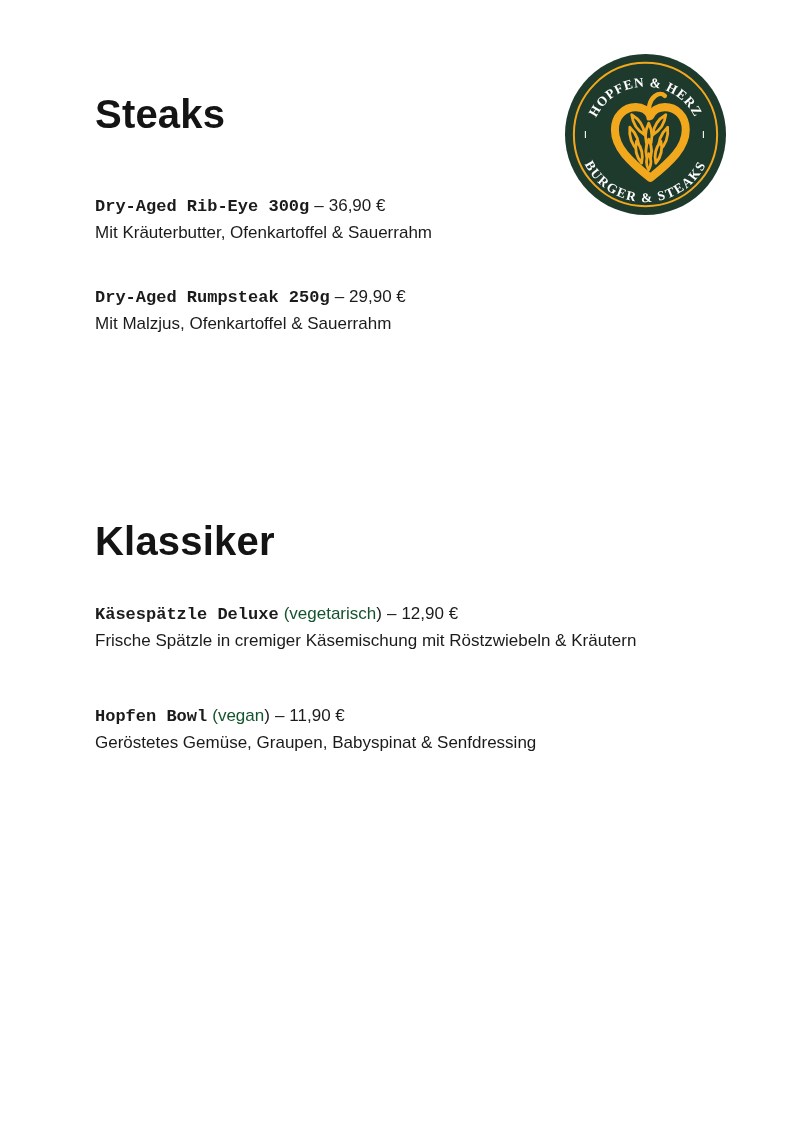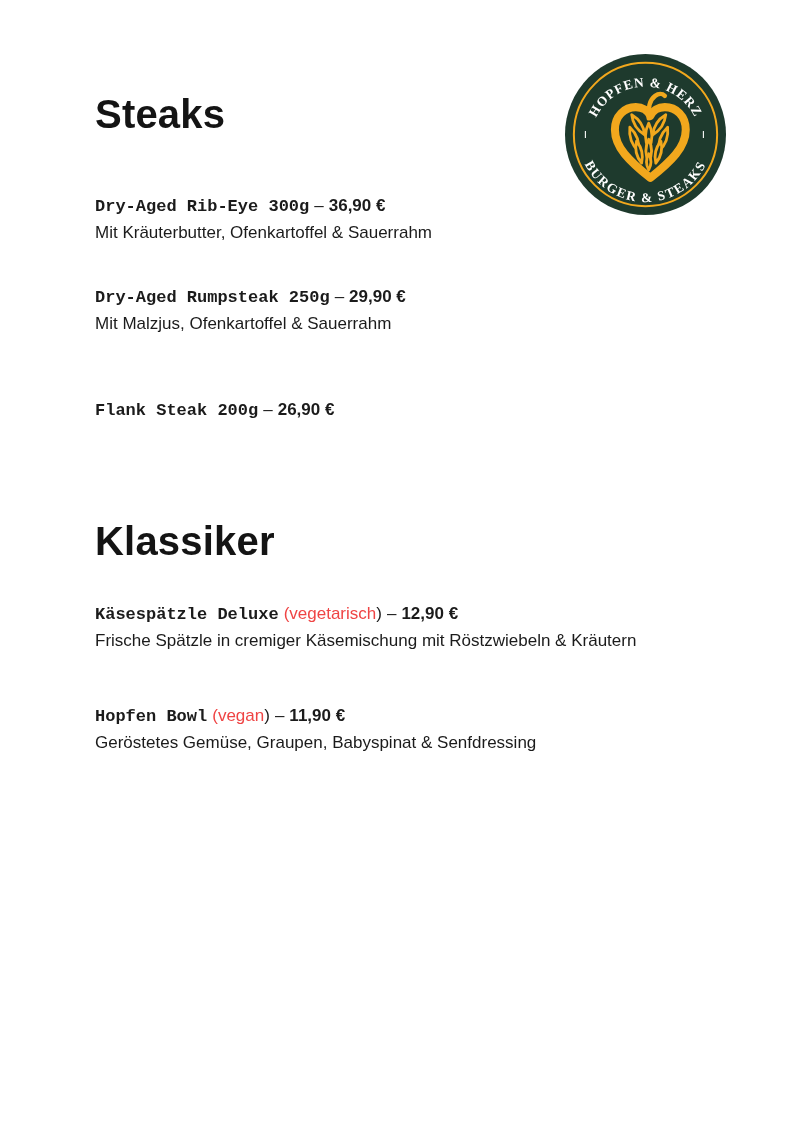--- a/index.html
+++ b/index.html
@@ -17,22 +17,22 @@
     position:absolute;left:95px;margin:0;
     font-size:40px;font-weight:700;letter-spacing:0.2px;
     color:#141414;line-height:1.2;
   }
   #heading-steaks{top:90px;}
   #heading-klassiker{top:517px;text-align:center;}
   .item{position:absolute;left:95px;width:620px;}
   .item p{margin:0;font-size:17px;line-height:26px;color:#1b1b1b;}
   .item .b{font-weight:700;font-family:Liberation Mono, monospace;}
   .item .dash{margin:0 5px;font-weight:400;}
-  .item .price{font-weight:700;}
-  .diet{color:#ef4444;margin-left:5px;}
+  .item .price{font-weight:400;}
+  .diet{color:#14532d;margin-left:5px;}
   .paren-close{color:#1b1b1b;}
   #item-1{top:193px;}
   #item-2{top:284px;}
   #item-3{top:397px;}
   #item-4{top:601px;}
   #item-5{top:703px;}
   .logo{position:absolute;left:565px;top:54px;width:161px;height:161px;}
   .logo text{
     font-family:"Liberation Serif","DejaVu Serif",serif;
     font-weight:700;fill:#ffffff;
@@ -85,21 +85,20 @@
     <p class="title"><span class="b">Dry-Aged Rib-Eye 300g</span><span class="dash">–</span><span class="price">36,90 €</span></p>
     <p class="desc">Mit Kräuterbutter, Ofenkartoffel &amp; Sauerrahm</p>
   </div>
 
   <div class="item" id="item-2">
     <p class="title"><span class="b">Dry-Aged Rumpsteak 250g</span><span class="dash">–</span><span class="price">29,90 €</span></p>
     <p class="desc">Mit Malzjus, Ofenkartoffel &amp; Sauerrahm</p>
   </div>
 
   <div class="item" id="item-3">
-    <p class="title"><span class="b">Flank Steak 200g</span><span class="dash">–</span><span class="price">26,90 €</span></p>
   </div>
 
   <h1 class="heading" id="heading-klassiker">Klassiker</h1>
 
   <div class="item" id="item-4">
     <p class="title"><span class="b">Käsespätzle Deluxe</span><span class="diet"><span>(</span><span>vegetarisch</span></span><span class="paren-close">)</span><span class="dash">–</span><span class="price">12,90 €</span></p>
     <p class="desc">Frische Spätzle in cremiger Käsemischung mit Röstzwiebeln &amp; Kräutern</p>
   </div>
 
   <div class="item" id="item-5">

